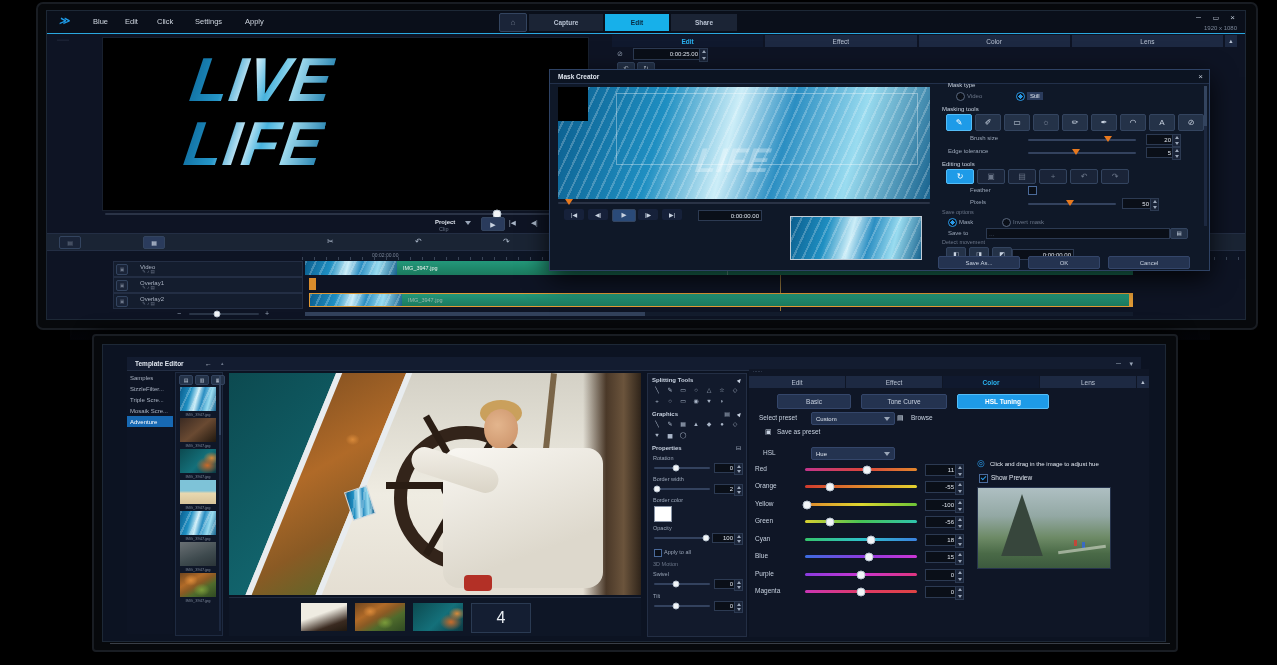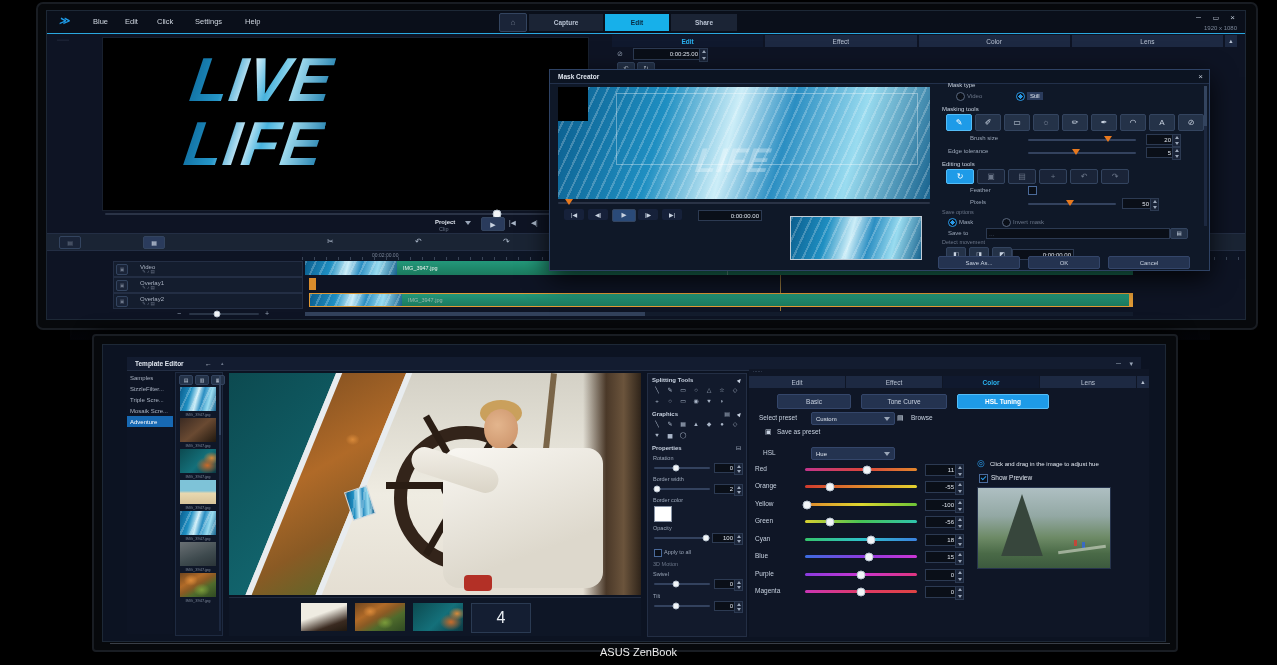--- a/index.html
+++ b/index.html
@@ -74,21 +74,21 @@
 
   <div class="abs lid" style="left:36px;top:2px;width:1218px;height:324px;"></div>
   <div class="abs screen" style="left:46px;top:10px;width:1198px;height:308px;">
 
     <div class="abs" style="left:0;top:0;width:100%;height:22px;background:#0a0f1a;border-bottom:1px solid #2aa8e0;">
       <span class="abs" style="left:12px;top:4px;font-size:10px;font-weight:bold;font-style:italic;color:#1e9be8;letter-spacing:-2px;">≫</span>
       <span class="abs lbl" style="left:46px;top:7px;font-size:7.5px;color:#cfd6e0;">Blue</span>
       <span class="abs lbl" style="left:78px;top:7px;font-size:7.5px;color:#cfd6e0;">Edit</span>
       <span class="abs lbl" style="left:110px;top:7px;font-size:7.5px;color:#cfd6e0;">Click</span>
       <span class="abs lbl" style="left:148px;top:7px;font-size:7.5px;color:#cfd6e0;">Settings</span>
-      <span class="abs lbl" style="left:198px;top:7px;font-size:7.5px;color:#cfd6e0;">Help</span>
+      <span class="abs lbl" style="left:198px;top:7px;font-size:7.5px;color:#cfd6e0;">Apply</span>
 
       <div class="abs flex" style="left:452px;top:3px;height:17px;gap:2px;">
         <div class="ic dim" style="width:26px;height:17px;">
           <span>⌂</span>
         </div>
         <div class="tabbtn" style="width:74px;height:17px;background:#1b2435;font-weight:bold;">
           <span>Capture</span>
         </div>
         <div class="tabbtn" style="width:64px;height:17px;background:#17b0ea;color:#07293f;font-weight:bold;">
           <span>Edit</span>
@@ -761,14 +761,13 @@
       <div class="abs mountain" style="left:228px;top:118px;width:132px;height:80px;border:1px solid #26334c;overflow:hidden;">
         <div class="abs" style="left:18px;top:6px;width:52px;height:62px;background:#37463c;clip-path:polygon(50% 0,90% 100%,10% 100%);"></div>
         <div class="abs" style="left:96px;top:52px;width:3px;height:6px;background:#c2483a;"></div>
         <div class="abs" style="left:104px;top:54px;width:3px;height:6px;background:#3a6ac2;"></div>
         <div class="abs" style="left:80px;top:60px;width:48px;height:3px;background:rgba(240,240,230,.5);transform:rotate(-8deg);"></div>
       </div>
     </div>
   </div>
 
   <div class="abs" style="left:110px;top:643px;width:1060px;height:1px;background:#3a3f47;"></div>
-  <div class="abs" style="left:0;top:646px;width:100%;text-align:center;font-size:11px;color:#ececec;">ASUS ZenBook</div>
 </div>
 
 </body></html>

